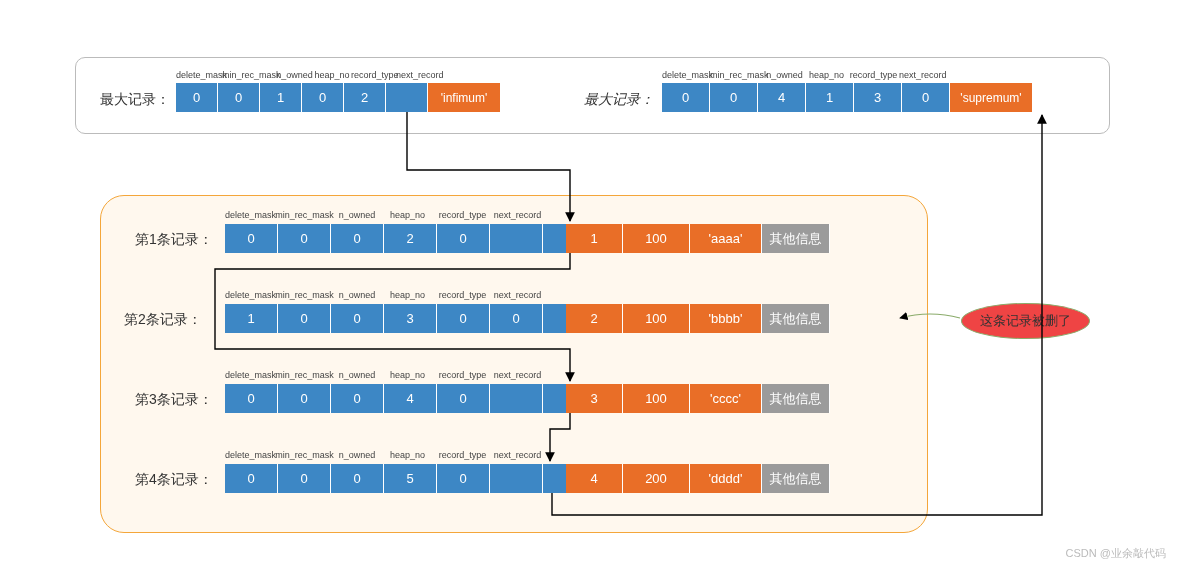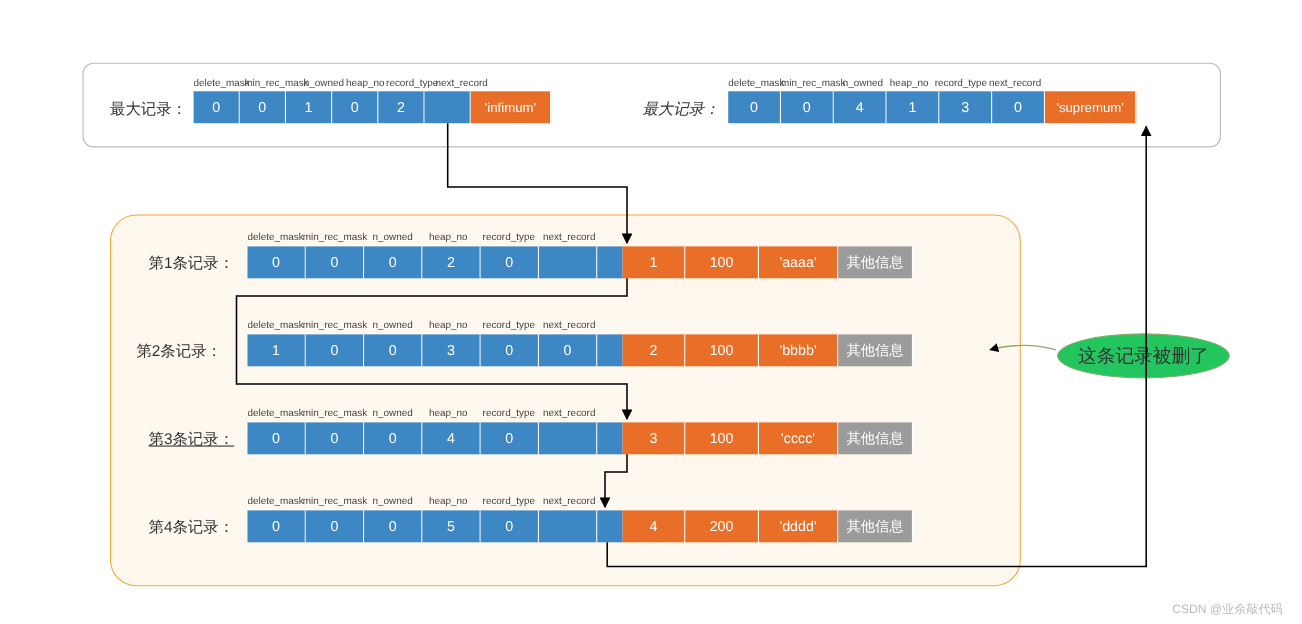--- a/index.html
+++ b/index.html
@@ -58,23 +58,23 @@
     font-size: 9px;
     color: #444;
     height: 11px;
   }
   .hdr-row span { text-align: center; }
   .annotation-bubble {
     position: absolute;
     padding: 8px 18px;
     border: 1px solid #8aab6a;
     border-radius: 50%;
-    font-size: 17px;
+    font-size: 13px;
     color: #333;
-    background: #22c55e;
+    background: #ef4444;
   }
   .watermark {
     position: absolute;
     right: 18px;
     bottom: 6px;
     font-size: 11px;
     color: #bbb;
   }
   svg.arrows {
     position: absolute;
@@ -168,21 +168,21 @@
   <div class="cell cell-blue" style="width:53px">3</div>
   <div class="cell cell-blue" style="width:53px">0</div>
   <div class="cell cell-blue" style="width:53px">0</div>
   <div style="width:23px; background:#3d87c5"></div>
   <div class="cell cell-orange" style="width:57px">2</div>
   <div class="cell cell-orange" style="width:67px">100</div>
   <div class="cell cell-orange" style="width:72px">'bbbb'</div>
   <div class="cell cell-gray" style="width:68px">其他信息</div>
 </div>
 
-<div class="label-text" style="left:135px; top:391px;text-decoration:underline;">第3条记录：</div>
+<div class="label-text" style="left:135px; top:391px;">第3条记录：</div>
 <div class="hdr-row" style="left:225px; top:370px;">
   <span style="width:50px">delete_mask</span>
   <span style="width:59px">min_rec_mask</span>
   <span style="width:46px">n_owned</span>
   <span style="width:55px">heap_no</span>
   <span style="width:55px">record_type</span>
   <span style="width:55px">next_record</span>
 </div>
 <div class="record-row" style="left:225px; top:384px;">
   <div class="cell cell-blue" style="width:53px">0</div>

